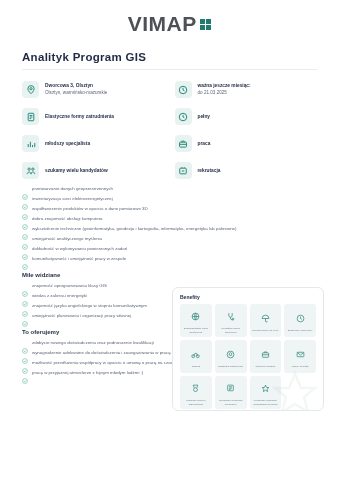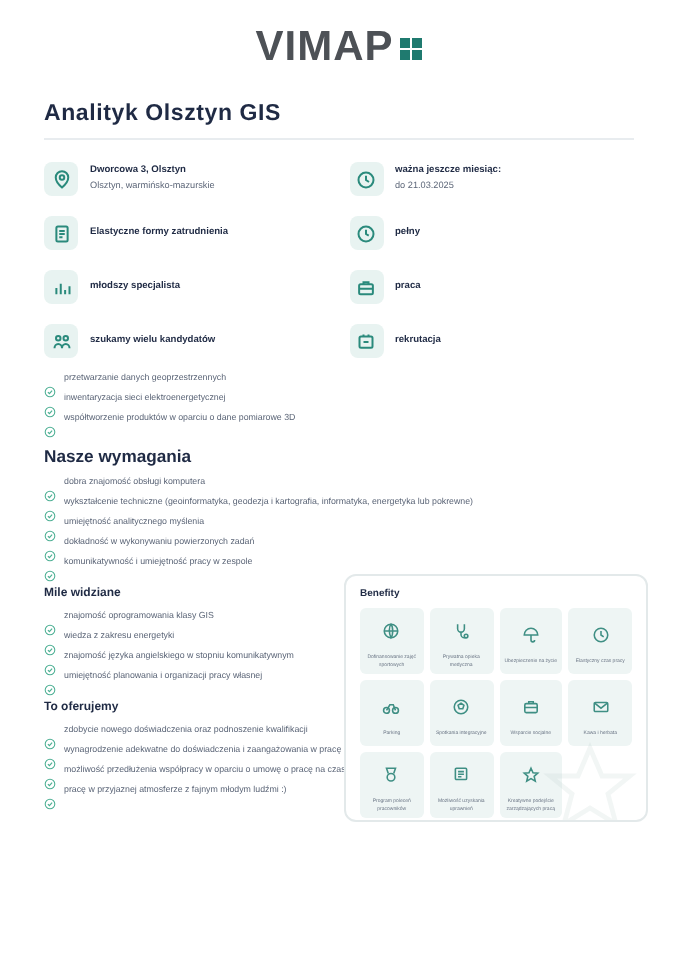--- a/index.html
+++ b/index.html
@@ -91,21 +91,21 @@
       <span class="logo-text">VIMAP</span>
       <span class="logo-grid">
         <i></i>
           <i></i>
           <i></i>
           <i></i>
       </span>
     </div>
   </div>
 
-  <div class="job-title">Analityk Olsztyn GIS</div>
+  <div class="job-title">Analityk Program GIS</div>
   <div class="rule"></div>
 
   <div class="meta">
       <div class="meta-item">
         <span class="ico">
           <svg viewBox="0 0 16 16">
             <path d="M8 14s5-4.2 5-8A5 5 0 1 0 3 6c0 3.8 5 8 5 8z"></path>
             <circle cx="8" cy="6" r="1.8"></circle>
           </svg>
         </span>
@@ -193,21 +193,20 @@
           <span class="bul-t">inwentaryzacja sieci elektroenergetycznej</span>
         </div>
         <div class="bul">
           <span class="bul-ic"><svg viewBox="0 0 16 16">
               <circle cx="8" cy="8" r="6.4"></circle>
               <path d="M5.2 8.2l2 2 3.6-4"></path>
             </svg></span>
           <span class="bul-t">współtworzenie produktów w oparciu o dane pomiarowe 3D</span>
         </div>
       </div>
-      <div class="sec-h">Nasze wymagania</div>
       <div class="bullets">
         <div class="bul">
           <span class="bul-ic"><svg viewBox="0 0 16 16">
               <circle cx="8" cy="8" r="6.4"></circle>
               <path d="M5.2 8.2l2 2 3.6-4"></path>
             </svg></span>
           <span class="bul-t">dobra znajomość obsługi komputera</span>
         </div>
         <div class="bul">
           <span class="bul-ic"><svg viewBox="0 0 16 16">

